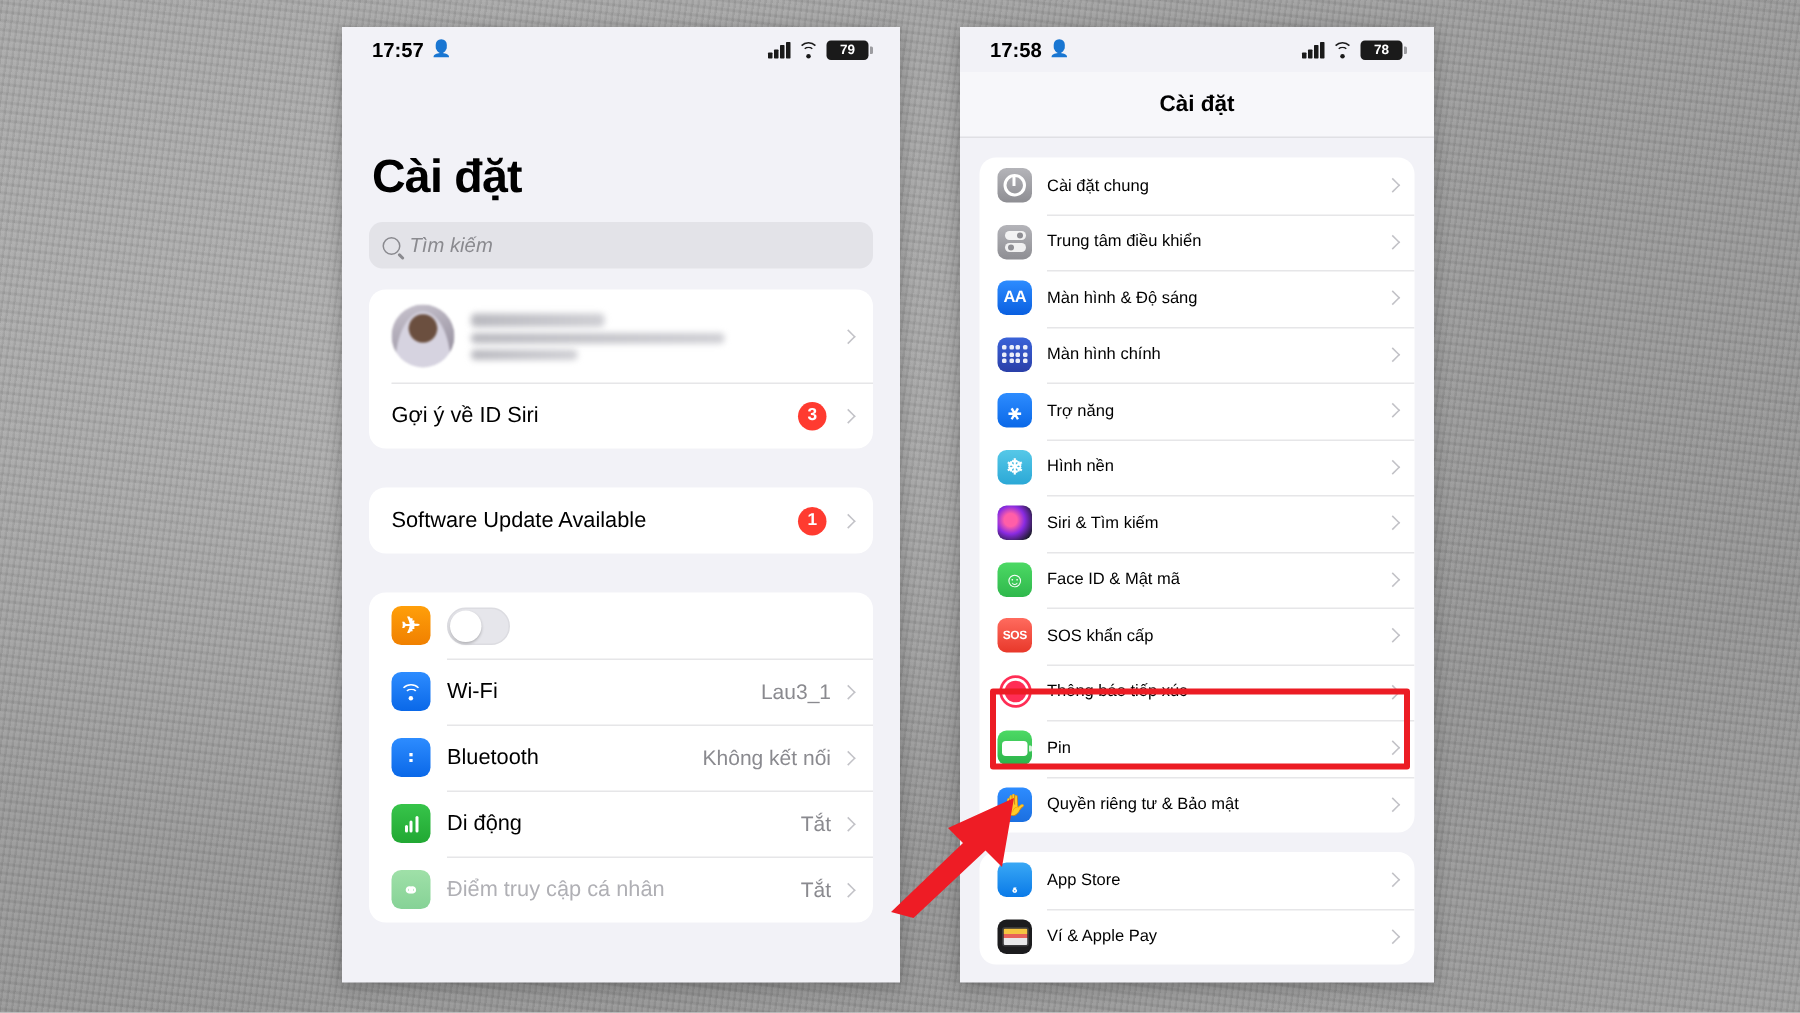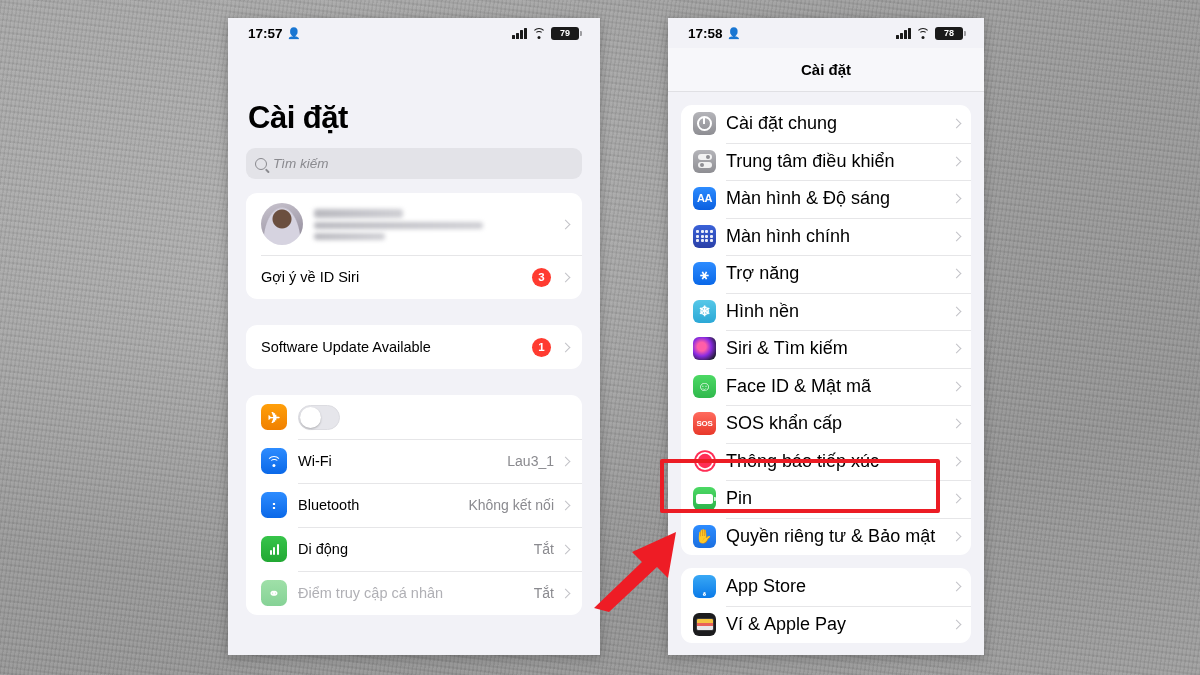--- a/index.html
+++ b/index.html
@@ -22,21 +22,21 @@
   }
 
   
   .phone {
     position: absolute;
     background: #f2f2f7;
     overflow: hidden;
     box-shadow: 0 2px 10px rgba(0,0,0,0.25);
   }
   #phone-left  { left: 228px; top: 18px; width: 372px; height: 637px; }
-  #phone-right { left: 668px; top: 18px; width: 316px; height: 637px; }
+  #phone-right { left: 640px; top: 18px; width: 316px; height: 637px; }
 
   
   .statusbar {
     height: 30px;
     display: flex; align-items: center;
     justify-content: space-between;
     padding: 0 18px 0 20px;
     font-size: 13.5px; font-weight: bold; color: #000;
   }
   .sb-left { display: flex; align-items: center; gap: 5px; }
@@ -268,21 +268,21 @@
   
   .nav-title {
     height: 44px;
     display: flex; align-items: center; justify-content: center;
     font-size: 15px; font-weight: bold; color: #000;
     background: #f7f7fa;
     border-bottom: 1px solid #e0e0e4;
   }
   #phone-right .card { margin: 0 13px; }
   #phone-right .row { min-height: 37.5px; padding: 0 11px 0 12px; }
-  #phone-right .row-label { font-size: 18px; }
+  #phone-right .row-label { font-size: 11px; }
   #phone-right .appicon { width: 23px; height: 23px; border-radius: 6px; margin-right: 10px; }
   #phone-right .row.with-icon + .row.with-icon::before { left: 45px; }
   #phone-right .gap-s { height: 13px; }
 
   
   #highlight-box {
     position: absolute;
     left: 660px; top: 459px;
     width: 280px; height: 54px;
     border: 4px solid #ec1c24;

